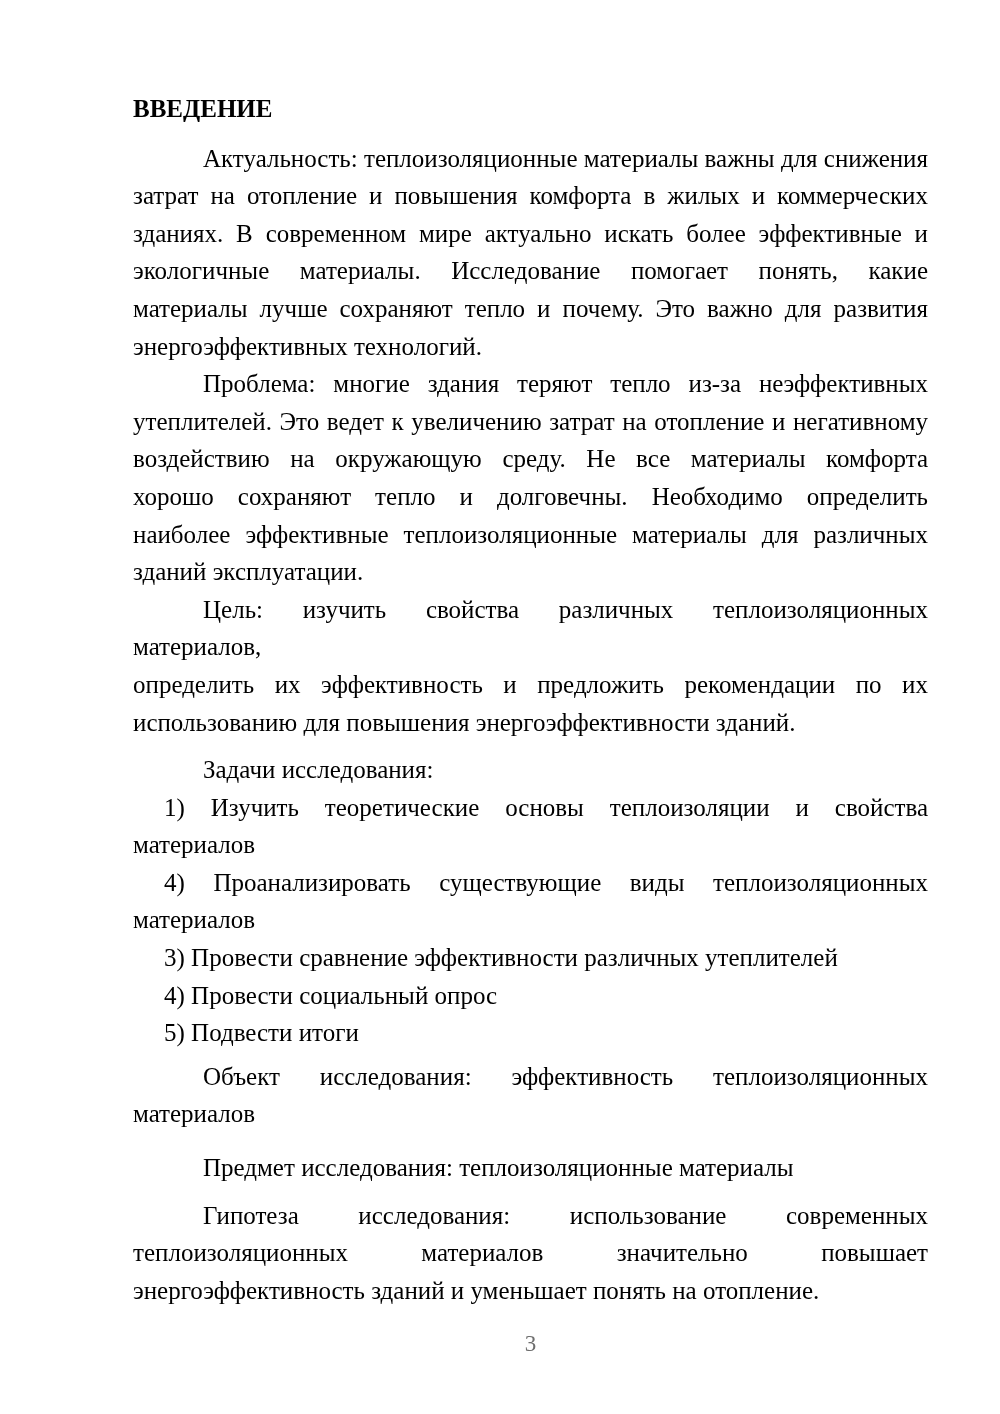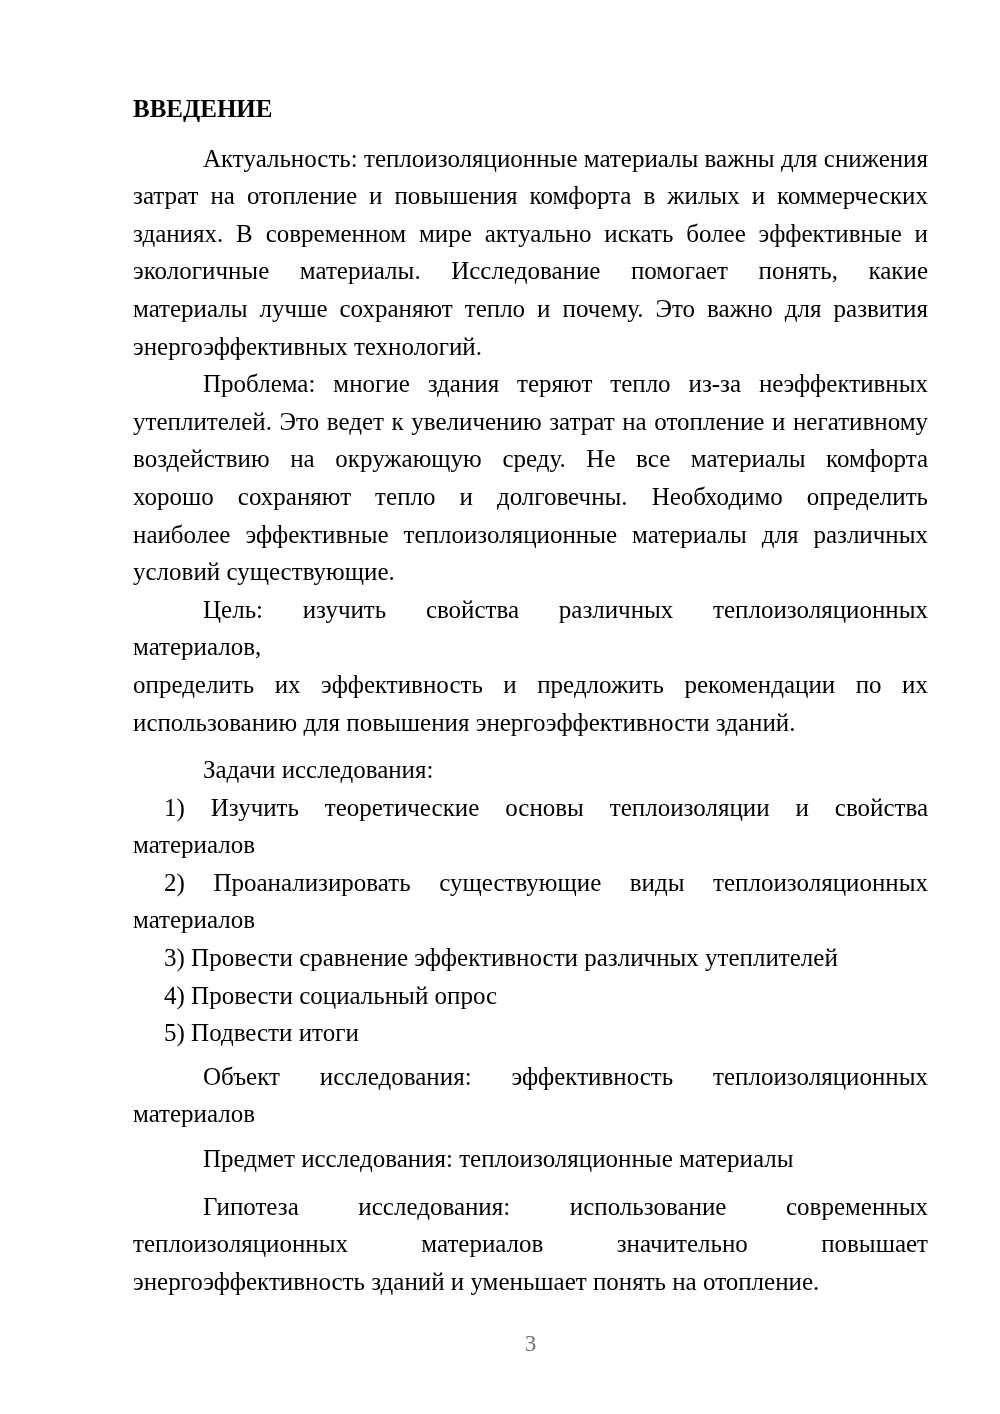--- a/index.html
+++ b/index.html
@@ -31,21 +31,21 @@
   }
   .blk {
     margin: 0;
     font-size: 25px;
     line-height: 37.6px;
   }
   
   [data-name="tasks-heading"]        { margin-top: 10px; }
   [data-name^="task-item"]           { }
   [data-name="paragraph-object"]     { margin-top: 6px; }
-  [data-name="paragraph-subject"]    { margin-top: 7px; }
+  [data-name="paragraph-subject"]    { margin-top: 16px; }
   [data-name="paragraph-hypothesis"] { margin-top: 10px; }
 
   .line {
     text-align: justify;
     text-align-last: left;
   }
   .line.j {            
     text-align-last: justify;
   }
   .line.ind-p { text-indent: 70px; }  
@@ -76,36 +76,36 @@
           <div class="line j" data-name="text-line">экологичные материалы. Исследование помогает понять, какие</div>
           <div class="line j" data-name="text-line">материалы лучше сохраняют тепло и почему. Это важно для развития</div>
           <div class="line" data-name="text-line">энергоэффективных технологий.</div>
         </div>
         <div class="blk" data-name="paragraph-problem">
           <div class="line j ind-p" data-name="text-line">Проблема: многие здания теряют тепло из-за неэффективных</div>
           <div class="line j" data-name="text-line">утеплителей. Это ведет к увеличению затрат на отопление и негативному</div>
           <div class="line j" data-name="text-line">воздействию на окружающую среду. Не все материалы комфорта</div>
           <div class="line j" data-name="text-line">хорошо сохраняют тепло и долговечны. Необходимо определить</div>
           <div class="line j" data-name="text-line">наиболее эффективные теплоизоляционные материалы для различных</div>
-          <div class="line" data-name="text-line">условий существующие.</div>
+          <div class="line" data-name="text-line">зданий эксплуатации.</div>
         </div>
         <div class="blk" data-name="paragraph-goal">
           <div class="line j ind-p" data-name="text-line">Цель: изучить свойства различных теплоизоляционных материалов,</div>
           <div class="line j" data-name="text-line">определить их эффективность и предложить рекомендации по их</div>
           <div class="line" data-name="text-line">использованию для повышения энергоэффективности зданий.</div>
         </div>
         <div class="blk" data-name="tasks-heading">
           <div class="line ind-p" data-name="text-line">Задачи исследования:</div>
         </div>
         <div class="blk" data-name="task-item-1">
           <div class="line j ind-l" data-name="text-line">1) Изучить теоретические основы теплоизоляции и свойства</div>
           <div class="line" data-name="text-line">материалов</div>
         </div>
         <div class="blk" data-name="task-item-2">
-          <div class="line j ind-l" data-name="text-line">2) Проанализировать существующие виды теплоизоляционных</div>
+          <div class="line j ind-l" data-name="text-line">4) Проанализировать существующие виды теплоизоляционных</div>
           <div class="line" data-name="text-line">материалов</div>
         </div>
         <div class="blk" data-name="task-item-3">
           <div class="line ind-l" data-name="text-line">3) Провести сравнение эффективности различных утеплителей</div>
         </div>
         <div class="blk" data-name="task-item-4">
           <div class="line ind-l" data-name="text-line">4) Провести социальный опрос</div>
         </div>
         <div class="blk" data-name="task-item-5">
           <div class="line ind-l" data-name="text-line">5) Подвести итоги</div>

